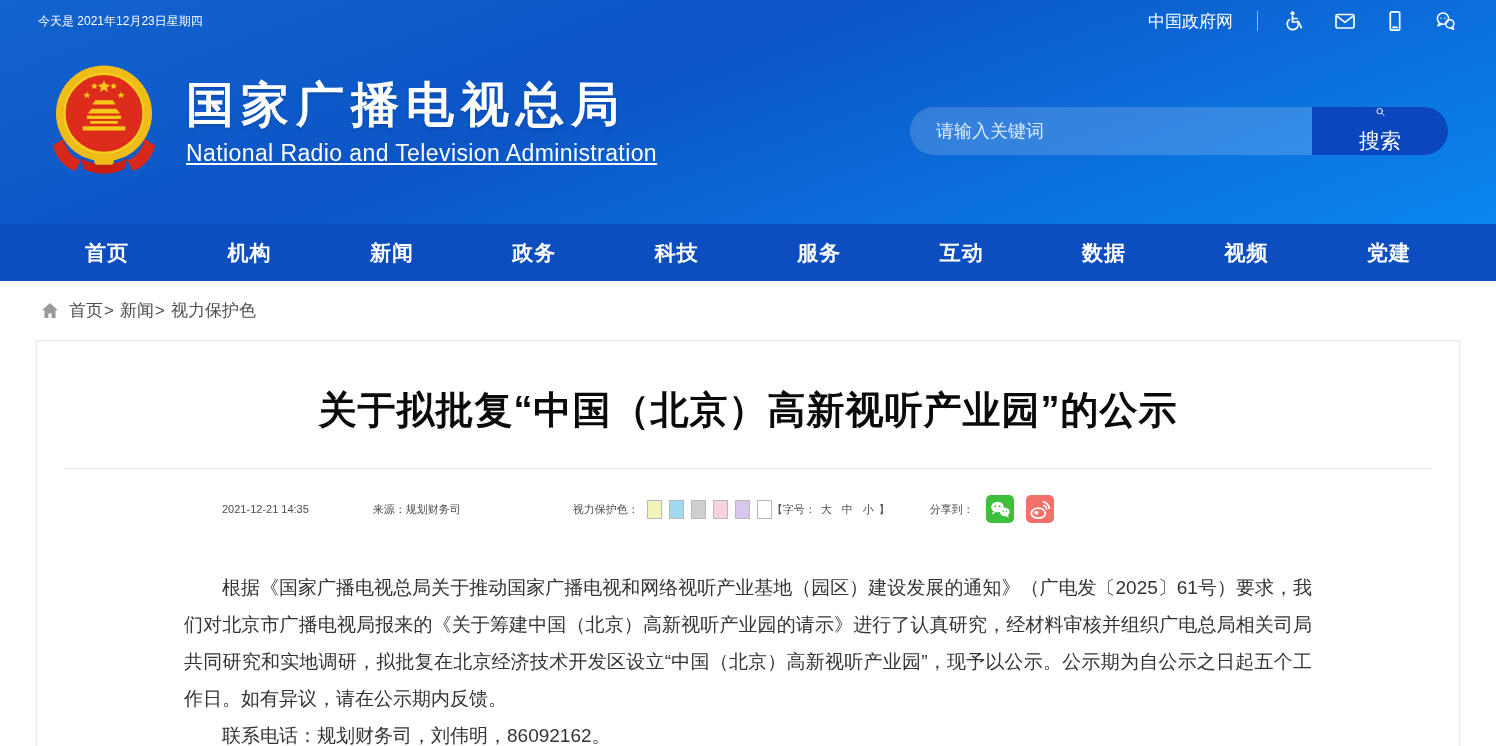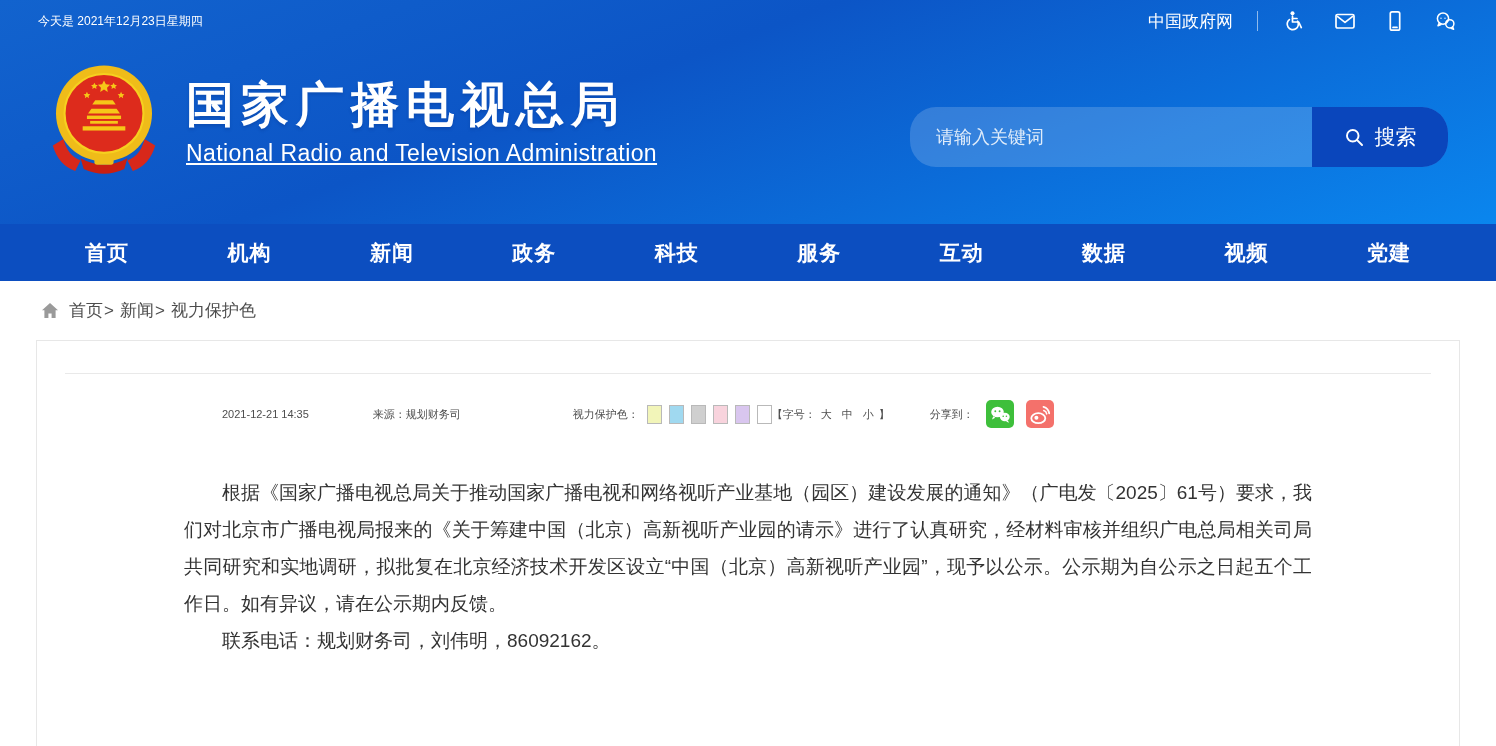--- a/index.html
+++ b/index.html
@@ -17,28 +17,28 @@
   .tb-icon { width:26px; height:26px; display:inline-flex; align-items:center; justify-content:center; cursor:pointer; }
   .tb-icon svg { width:24px; height:24px; }
 
   .brand { position:absolute; left:40px; top:58px; display:flex; align-items:center; cursor:pointer; }
   .emblem { width:128px; height:128px; flex:0 0 auto; }
   .brand-text { margin-left:18px; color:#fff; }
   .brand-cn { font-size:48px; font-weight:bold; letter-spacing:7px; line-height:1.15;
               text-shadow:0 2px 3px rgba(0,40,120,.25); white-space:nowrap; }
   .brand-en { font-size:23px; margin-top:8px; letter-spacing:.4px; white-space:nowrap;text-decoration:underline; }
 
-  .search { position:absolute; right:48px; top:107px; width:538px; height:60px; display:flex;
+  .search { position:absolute; right:48px; top:107px; width:538px; height:48px; display:flex;
             border-radius:26px; background:rgba(255,255,255,.17);justify-content:flex-end; }
   .search-input { flex:1; background:transparent; border:none; outline:none; color:#fff;
                   font-size:18px; padding:0 26px; font-family:inherit; }
   .search-input::placeholder { color:rgba(255,255,255,.85); }
   .search-btn { width:136px; border:none; background:#0a46bc; color:#fff; font-size:21px;
                 border-radius:0 26px 26px 0; display:flex; align-items:center; justify-content:center;
-                gap:10px; cursor:pointer; font-family:inherit; }
+                gap:10px; cursor:pointer; font-family:inherit;flex-direction:column; }
   .search-btn svg { width:21px; height:21px; }
 
   
   .nav { height:57px; background:#0c4ec0; display:flex; align-items:center;
          justify-content:space-between; padding:0 85px; }
   .nav-item { color:#fff; font-size:21px; font-weight:bold; text-decoration:none;
               letter-spacing:1px; cursor:pointer; white-space:nowrap; }
 
   
   .crumbs { height:59px; display:flex; align-items:center; padding:0 40px; background:#fff; }
@@ -176,20 +176,23 @@
         </svg>
     </span>
     <a class="crumb-link">首页</a>
     <span class="crumb-sep">&gt;</span>
     <a class="crumb-link">新闻</a>
     <span class="crumb-sep">&gt;</span>
     <a class="crumb-link">视力保护色</a>
   </div>
 
   <div class="card">
+    <div class="card-inner">
+      <h1 class="article-title">关于拟批复“中国（北京）高新视听产业园”的公示</h1>
+    </div>
     <div class="title-divider"></div>
     <div class="card-inner">
       <div class="meta">
         <span>2021-12-21 14:35</span>
         <span class="meta-source"><span>来源：</span><span>规划财务司</span></span>
         <span class="eye-group">
           <span>视力保护色：</span>
           <span class="swatches">
             <span class="swatch" style="background-color: rgb(242, 245, 185);"></span>
             <span class="swatch" style="background-color: rgb(160, 217, 240);"></span>

